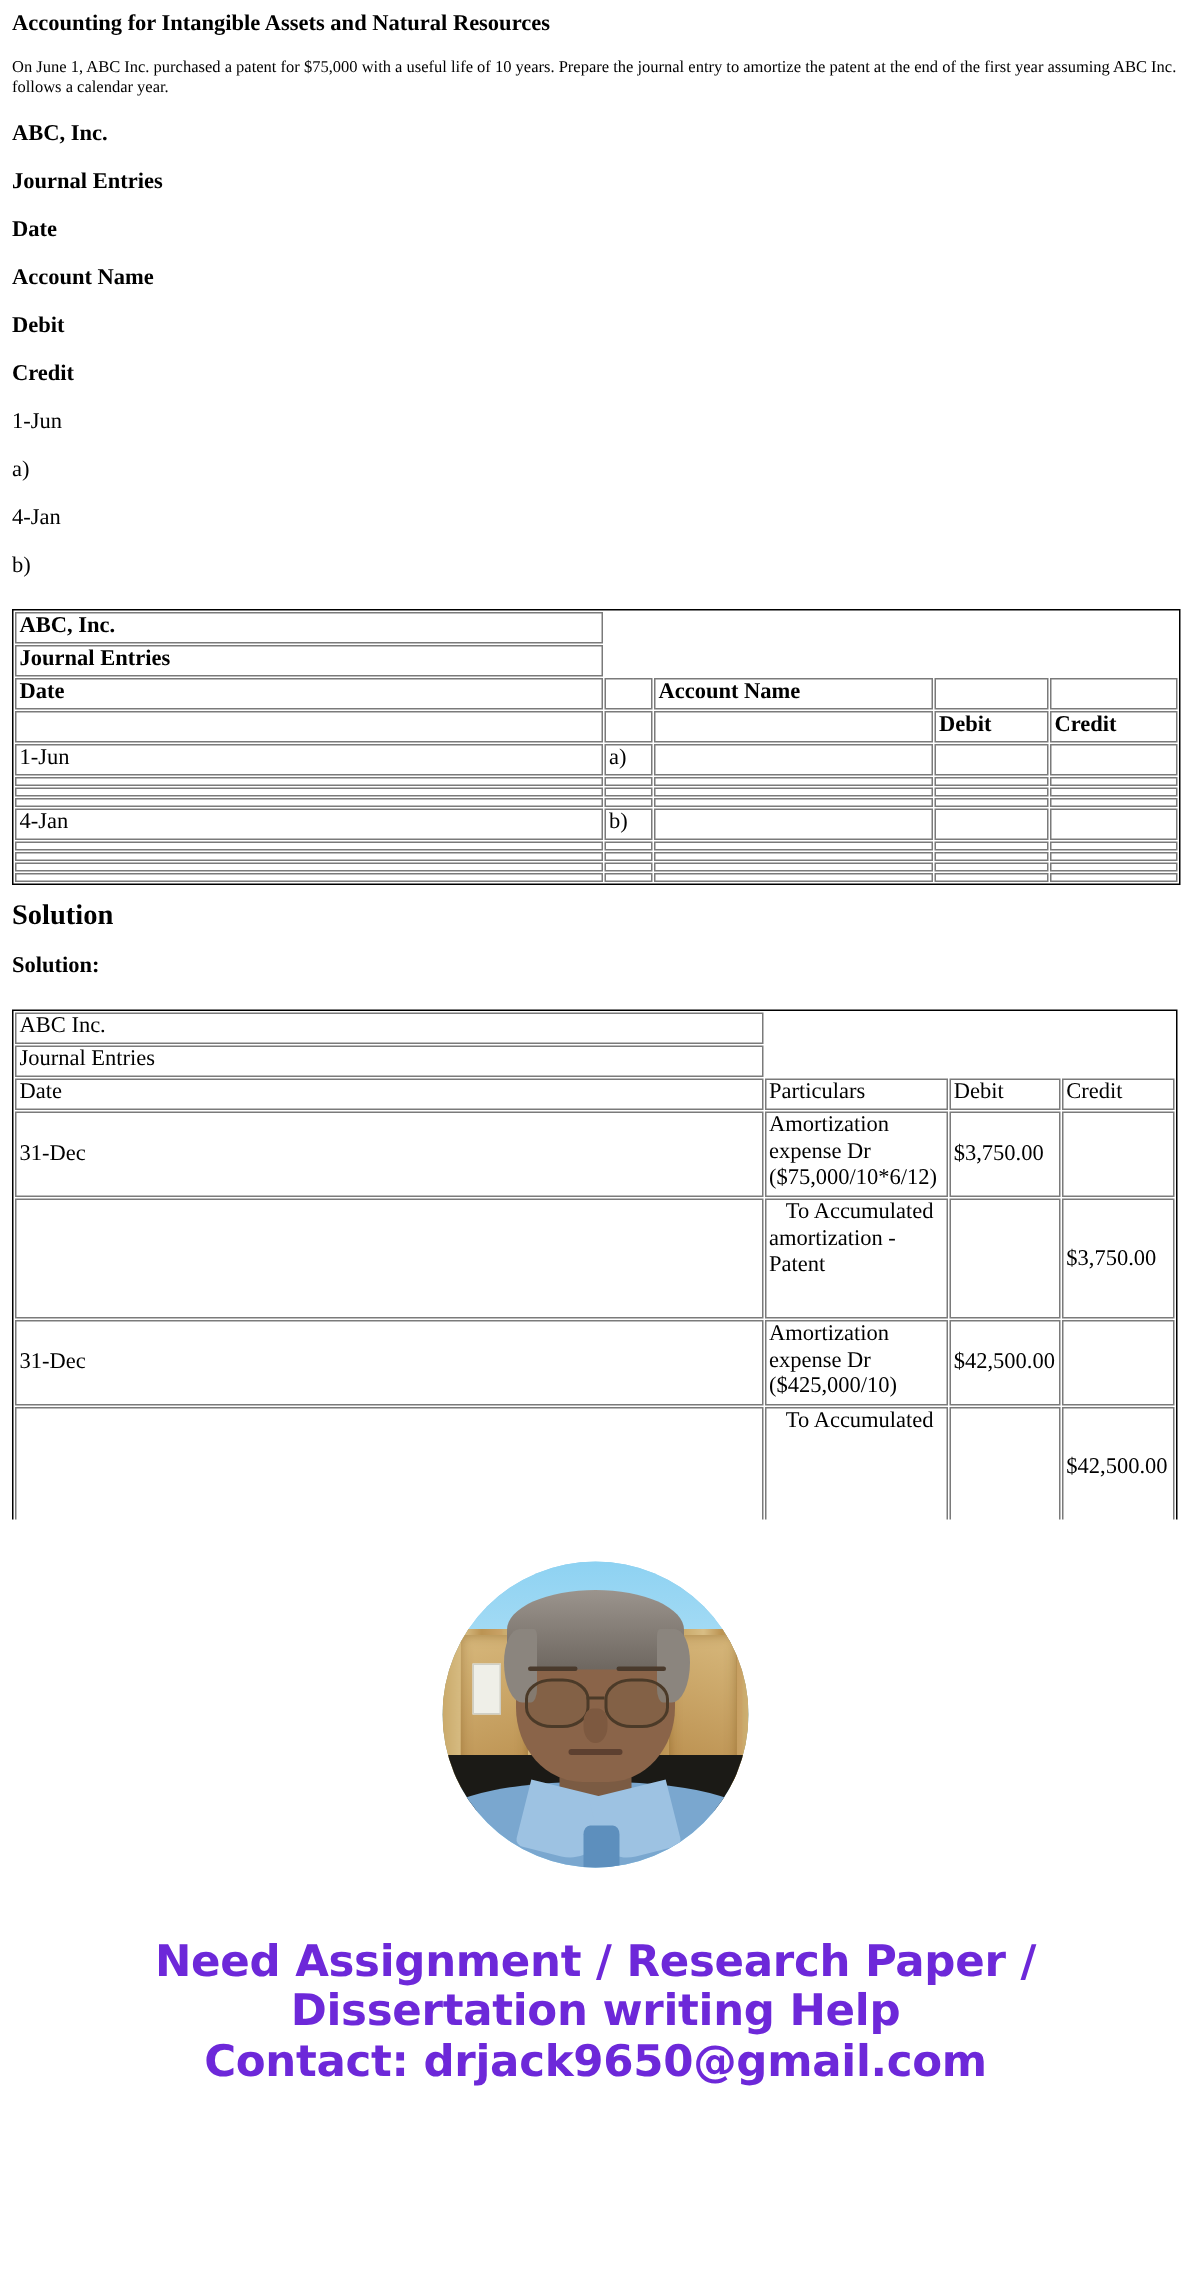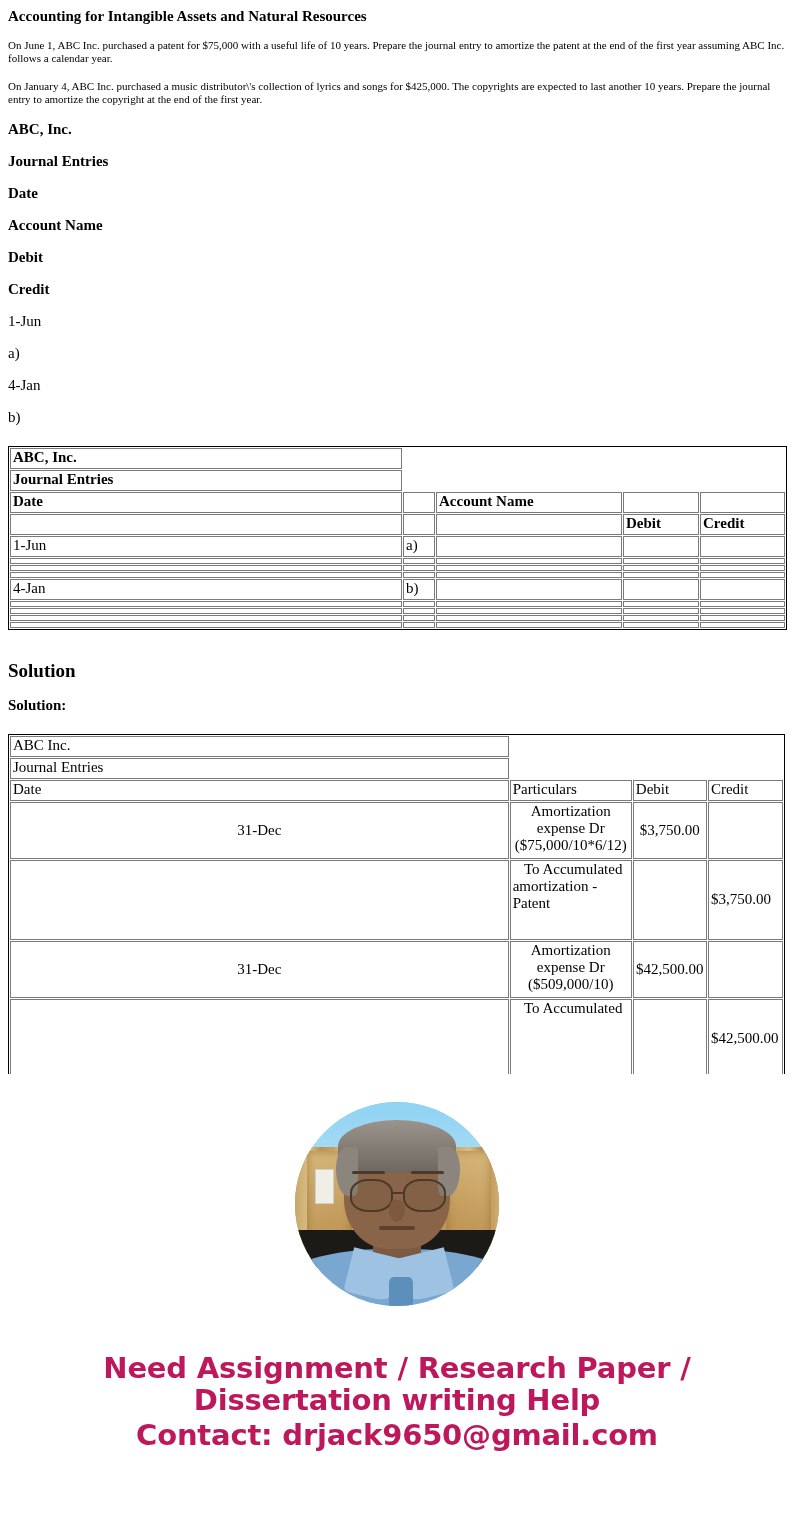--- a/index.html
+++ b/index.html
@@ -67,21 +67,21 @@
   .b { font-weight: bold; }
 
   
   #table-journal-blank { margin-top: 20px; }
   #table-journal-blank td { height: 19px; }
   #table-journal-blank tr.thin td { height: 4px; padding: 0; font-size: 1px; line-height: 1px; }
 
   
   #table-solution { margin-top: 20px; }
   #table-solution td { height: 19px; font-size: 15px; }
-  #table-solution td.tall3 { height: 55px; text-align: center; }
+  #table-solution td.tall3 { height: 55px; }
 
   
   .clip-wrap {
     height: 360px;
     overflow: hidden;
     position: relative;
   }
 
   
   .avatar-block {
@@ -195,42 +195,41 @@
     position: absolute; left: 41%; top: 61%; width: 18%; height: 4px;
     background: #5d4030; border-radius: 3px;
   }
 
   
   .footer {
     margin-top: 46px;
     text-align: center;
     font-family: "DejaVu Sans", "Liberation Sans", sans-serif;
     font-weight: bold;
-    color: #be185d;
+    color: #6d28d9;
     line-height: 1.12;
     letter-spacing: -0.2px;
   }
   .footer-line1 {
     font-size: 29px;
     padding: 0 14px;
   }
   .footer-line2 {
     font-size: 29px;
     margin-top: 2px;
   }
 </style>
 </head>
 <body>
 
 <div class="page">
 
   <div class="doc-title">Accounting for Intangible Assets and Natural Resources</div>
 
   <div class="para">On June 1, ABC Inc. purchased a patent for $75,000 with a useful life of 10 years. Prepare the journal entry to amortize the patent at the end of the first year assuming ABC Inc. follows a calendar year.</div>
-  <div class="para">On January 4, ABC Inc. purchased a music distributor\'s collection of lyrics and songs for $425,000. The copyrights are expected to last another 10 years. Prepare the journal entry to amortize the copyright at the end of the first year.</div>
 
   <div class="label-line">ABC, Inc.</div>
   <div class="label-line">Journal Entries</div>
   <div class="label-line">Date</div>
   <div class="label-line">Account Name</div>
   <div class="label-line">Debit</div>
   <div class="label-line">Credit</div>
   <div class="plain-line">1-Jun</div>
   <div class="plain-line">a)</div>
   <div class="plain-line">4-Jan</div>
@@ -334,21 +333,21 @@
       <tr class="thin">
           <td></td>
           <td></td>
           <td></td>
           <td></td>
           <td></td>
         </tr>
     </tbody>
   </table>
 
-  <div class="doc-title" style="font-size:19px; margin-top:30px;">Solution</div>
+  <div class="doc-title" style="font-size:19px; margin-top:10px;">Solution</div>
   <div class="label-line">Solution:</div>
 
   <div class="clip-wrap">
     <table class="jtable" id="table-solution">
       <colgroup>
         <col style="width:498px">
         <col style="width:122px">
         <col style="width:74px">
         <col style="width:75px">
       </colgroup>
@@ -379,21 +378,21 @@
           <td class="tall3"></td>
         </tr>
         <tr>
           <td style="height:78px"></td>
           <td style="height:78px; white-space:pre-wrap">   To Accumulated amortization - Patent</td>
           <td style="height:78px"></td>
           <td style="height:78px; vertical-align:middle">$3,750.00</td>
         </tr>
         <tr>
           <td class="tall3" style="vertical-align:middle">31-Dec</td>
-          <td class="tall3">Amortization expense Dr ($509,000/10)</td>
+          <td class="tall3">Amortization expense Dr ($425,000/10)</td>
           <td class="tall3" style="vertical-align:middle">$42,500.00</td>
           <td class="tall3"></td>
         </tr>
         <tr>
           <td style="height:78px"></td>
           <td style="height:78px; white-space:pre-wrap">   To Accumulated</td>
           <td style="height:78px"></td>
           <td style="height:78px; vertical-align:middle">$42,500.00</td>
         </tr>
       </tbody>

